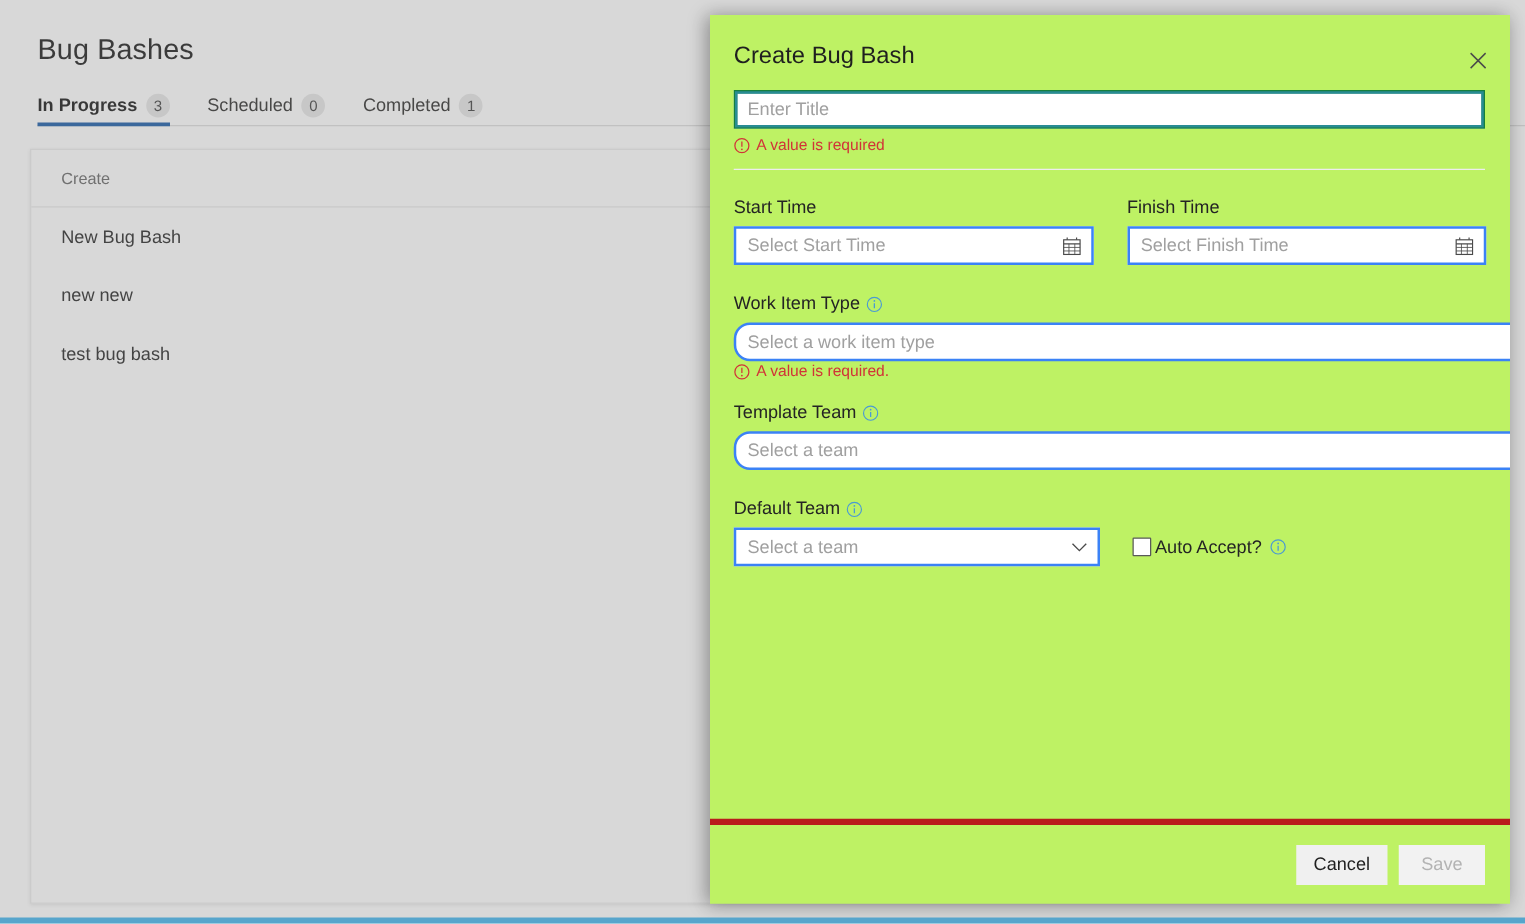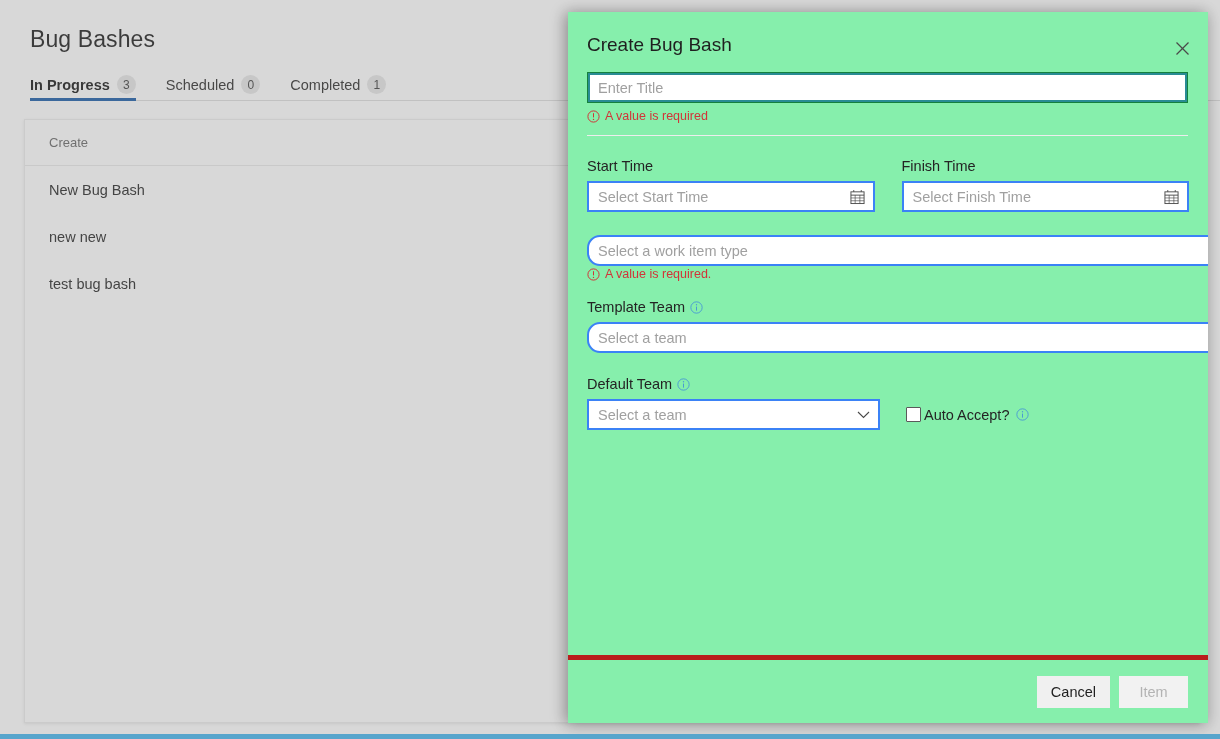--- a/index.html
+++ b/index.html
@@ -129,21 +129,21 @@
     left: 0; bottom: 0;
     width: 1220px; height: 5px;
     background: #57a5cc;
   }
 
   
   .dialog {
     position: absolute;
     left: 568px; top: 12px;
     width: 640px; height: 711px;
-    background: #86efac;
+    background: #bef264;
     box-shadow: -4px 0 14px rgba(0,0,0,0.22), 0 2px 14px rgba(0,0,0,0.18);
     display: flex;
     flex-direction: column;
   }
 
   .dlg-head {
     position: relative;
     padding: 20px 20px 0 19px;
     flex: 0 0 auto;
   }
@@ -416,20 +416,30 @@
                 <line x1="12" y1="0.6" x2="12" y2="2.5" stroke="currentColor" stroke-width="1"></line>
               </svg>
             </span>
           </div>
         </div>
       </div>
 
       <div class="gap-lg"></div>
 
       <div>
+        <div class="field-label">
+          <span>Work Item Type</span>
+          <span>
+            <svg class="info-icon" width="13" height="13" viewBox="0 0 14 14" aria-hidden="true">
+              <circle cx="7" cy="7" r="6.1" fill="none" stroke="#4a9ad4" stroke-width="1"></circle>
+              <circle cx="7" cy="4" r="0.75" fill="#4a9ad4"></circle>
+              <line x1="7" y1="6" x2="7" y2="10.4" stroke="#4a9ad4" stroke-width="1.1"></line>
+            </svg>
+          </span>
+        </div>
         <div class="inp full">
           <span class="ph">Select a work item type</span>
           <span class="icon-right">
             <svg width="13" height="9" viewBox="0 0 13 9" aria-hidden="true">
               <polyline points="1,1.5 6.5,7 12,1.5" fill="none" stroke="currentColor" stroke-width="1.1"></polyline>
             </svg>
           </span>
         </div>
         <div class="err2">
           <svg width="13" height="13" viewBox="0 0 13 13" aria-hidden="true">
@@ -498,20 +508,20 @@
               </svg>
             </span>
           </div>
         </div>
       </div>
 
     </div>
 
     <div class="dlg-foot">
       <button class="btn btn-cancel">Cancel</button>
-      <button class="btn btn-save">Item</button>
+      <button class="btn btn-save">Save</button>
     </div>
 
   </div>
 
   <div class="bottom-strip"></div>
 
 </div>
 
 </body></html>

